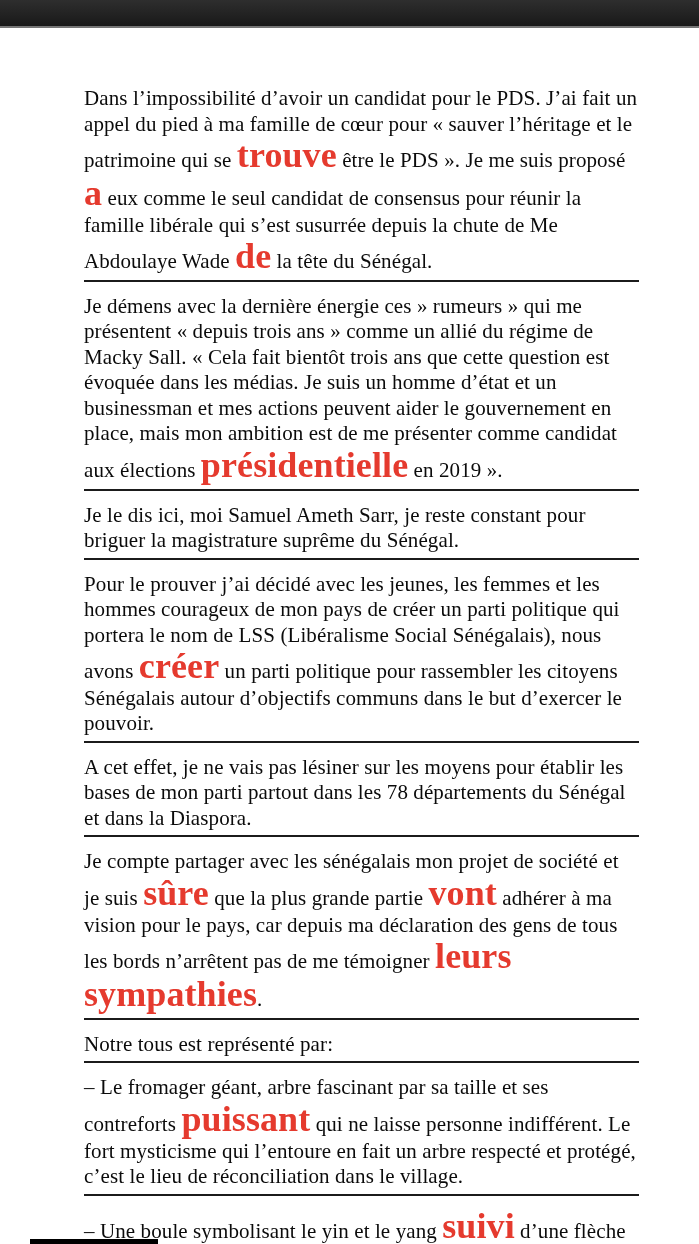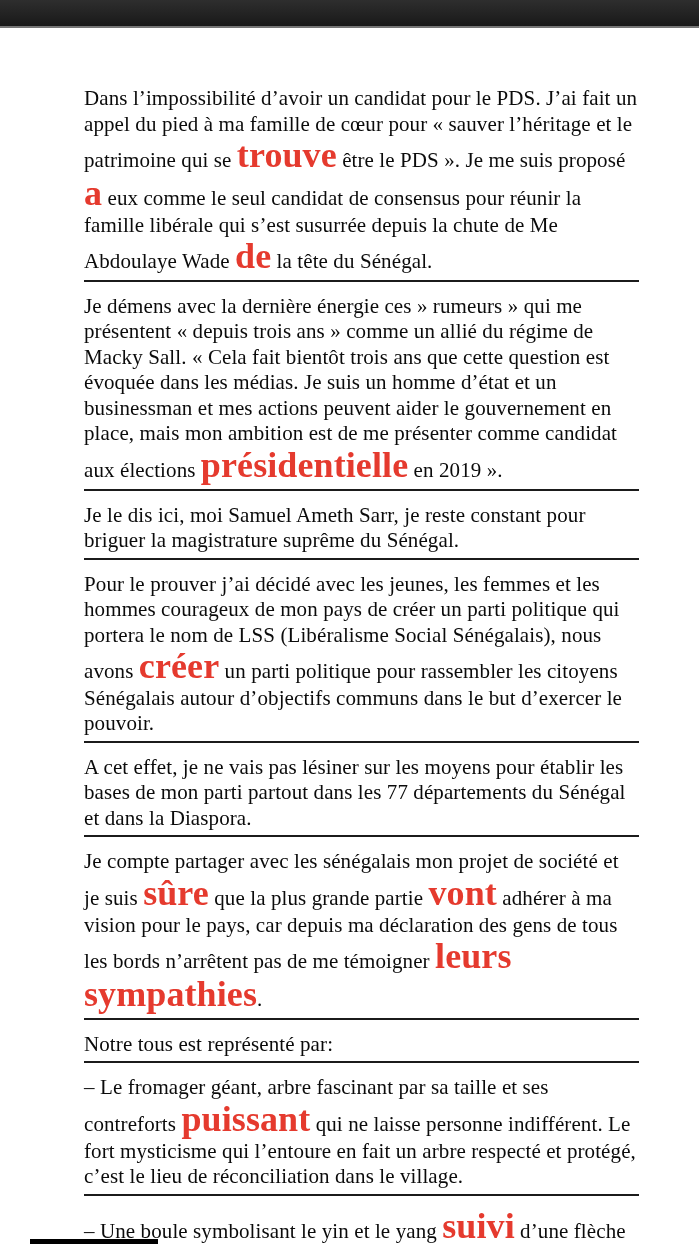--- a/index.html
+++ b/index.html
@@ -45,21 +45,21 @@
 <body>
 
 <div class="screen">
   <header class="top-bar" style="background: linear-gradient(rgb(46, 46, 46) 0%, rgb(25, 25, 25) 100%); border-bottom-color: rgb(118, 118, 118);"></header>
   <main class="content">
     <div id="paragraphs">
         <p class="para" style="border-bottom-color: rgb(27, 27, 27); color: rgb(11, 11, 11);"><span class="seg">Dans l’impossibilité d’avoir un candidat pour le PDS. J’ai fait un appel du pied à ma famille de cœur pour « sauver l’héritage et le patrimoine qui se </span><span class="hl">trouve</span><span class="seg"> être le PDS ». Je me suis proposé </span><span class="hl">a</span><span class="seg"> eux comme le seul candidat de consensus pour réunir la famille libérale qui s’est susurrée depuis la chute de Me Abdoulaye Wade </span><span class="hl">de</span><span class="seg"> la tête du Sénégal.</span></p>
         <p class="para" style="border-bottom-color: rgb(27, 27, 27); color: rgb(11, 11, 11);"><span class="seg">Je démens avec la dernière énergie ces  » rumeurs » qui me présentent « depuis trois ans » comme un allié du régime de Macky Sall. « Cela fait bientôt trois ans que cette question est évoquée dans les médias. Je suis un homme d’état et un businessman et mes actions peuvent aider le gouvernement en place, mais mon ambition est de me présenter comme candidat aux élections </span><span class="hl">présidentielle</span><span class="seg"> en 2019 ».</span></p>
         <p class="para" style="border-bottom-color: rgb(27, 27, 27); color: rgb(11, 11, 11); font-family: Liberation Serif, serif;"><span class="seg">Je le dis ici, moi Samuel Ameth Sarr, je reste constant pour briguer la magistrature suprême du Sénégal.</span></p>
         <p class="para" style="border-bottom-color: rgb(27, 27, 27); color: rgb(11, 11, 11);"><span class="seg">Pour le prouver j’ai décidé avec les jeunes, les femmes et les hommes courageux de mon pays de créer un parti politique qui portera le nom de LSS (Libéralisme Social Sénégalais), nous avons </span><span class="hl">créer</span><span class="seg"> un parti politique pour rassembler les citoyens Sénégalais autour d’objectifs communs dans le but d’exercer le pouvoir.</span></p>
-        <p class="para" style="border-bottom-color: rgb(27, 27, 27); color: rgb(11, 11, 11);"><span class="seg">A cet effet, je ne vais pas lésiner sur les moyens pour établir les bases de mon parti partout dans les 77 départements du Sénégal et dans la Diaspora.</span></p>
+        <p class="para" style="border-bottom-color: rgb(27, 27, 27); color: rgb(11, 11, 11);"><span class="seg">A cet effet, je ne vais pas lésiner sur les moyens pour établir les bases de mon parti partout dans les 78 départements du Sénégal et dans la Diaspora.</span></p>
         <p class="para" style="border-bottom-color: rgb(27, 27, 27); color: rgb(11, 11, 11);"><span class="seg">Je compte partager avec les sénégalais mon projet de société et je suis </span><span class="hl">sûre</span><span class="seg"> que la plus grande partie </span><span class="hl">vont</span><span class="seg"> adhérer à ma vision pour le pays, car depuis ma déclaration des gens de tous les bords n’arrêtent pas de me témoigner </span><span class="hl">leurs sympathies</span><span class="seg">.</span></p>
         <p class="para" style="border-bottom-color: rgb(27, 27, 27); color: rgb(11, 11, 11);"><span class="seg">Notre tous est représenté par:</span></p>
         <p class="para" style="border-bottom-color: rgb(27, 27, 27); color: rgb(11, 11, 11);"><span class="seg">– Le fromager géant, arbre fascinant par sa taille et ses contreforts </span><span class="hl">puissant</span><span class="seg"> qui ne laisse personne indifférent. Le fort mysticisme qui l’entoure en fait un arbre respecté et protégé, c’est le lieu de réconciliation dans le village.</span></p>
         <p class="para" style="border-bottom-color: rgb(27, 27, 27); color: rgb(11, 11, 11);"><span class="seg">– Une boule symbolisant le yin et le yang </span><span class="hl">suivi</span><span class="seg"> d’une flèche de croissance qui évoque la dualité entre le libéralisme et le socialisme qui nous </span><span class="hl">habite</span><span class="seg"> comme source de développement du Sénégal.</span></p>
       </div>
   </main>
   <div class="partial-block"></div>
 </div>
 
 </body></html>

